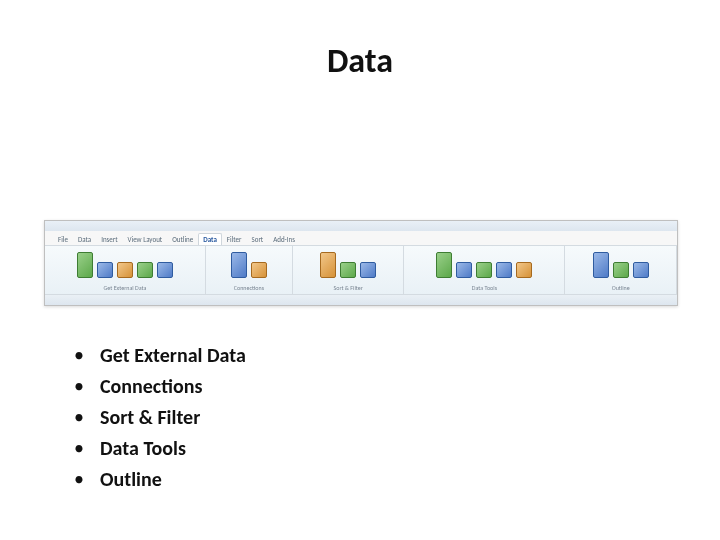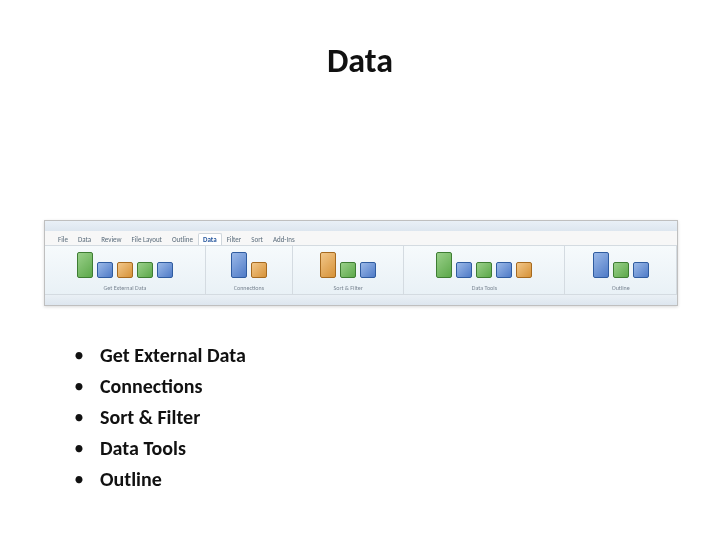--- a/index.html
+++ b/index.html
@@ -33,22 +33,22 @@
 <div class="slide">
 
   <div class="title">Data</div>
 
 
   <div class="ribbon-img">
     <div class="titlebar"></div>
     <div class="tabs">
         <span>File</span>
         <span>Data</span>
-        <span>Review</span>
-        <span>File Layout</span>
+        <span>Insert</span>
+        <span>View Layout</span>
         <span>Outline</span>
         <span class="active">Data</span>
         <span>Filter</span>
         <span>Sort</span>
         <span>Add-Ins</span>
       </div>
     <div class="strip">
         <div class="grp" style="flex: 6 1 0%;">
           <div class="btns">
             <div class="ic tall "></div>

